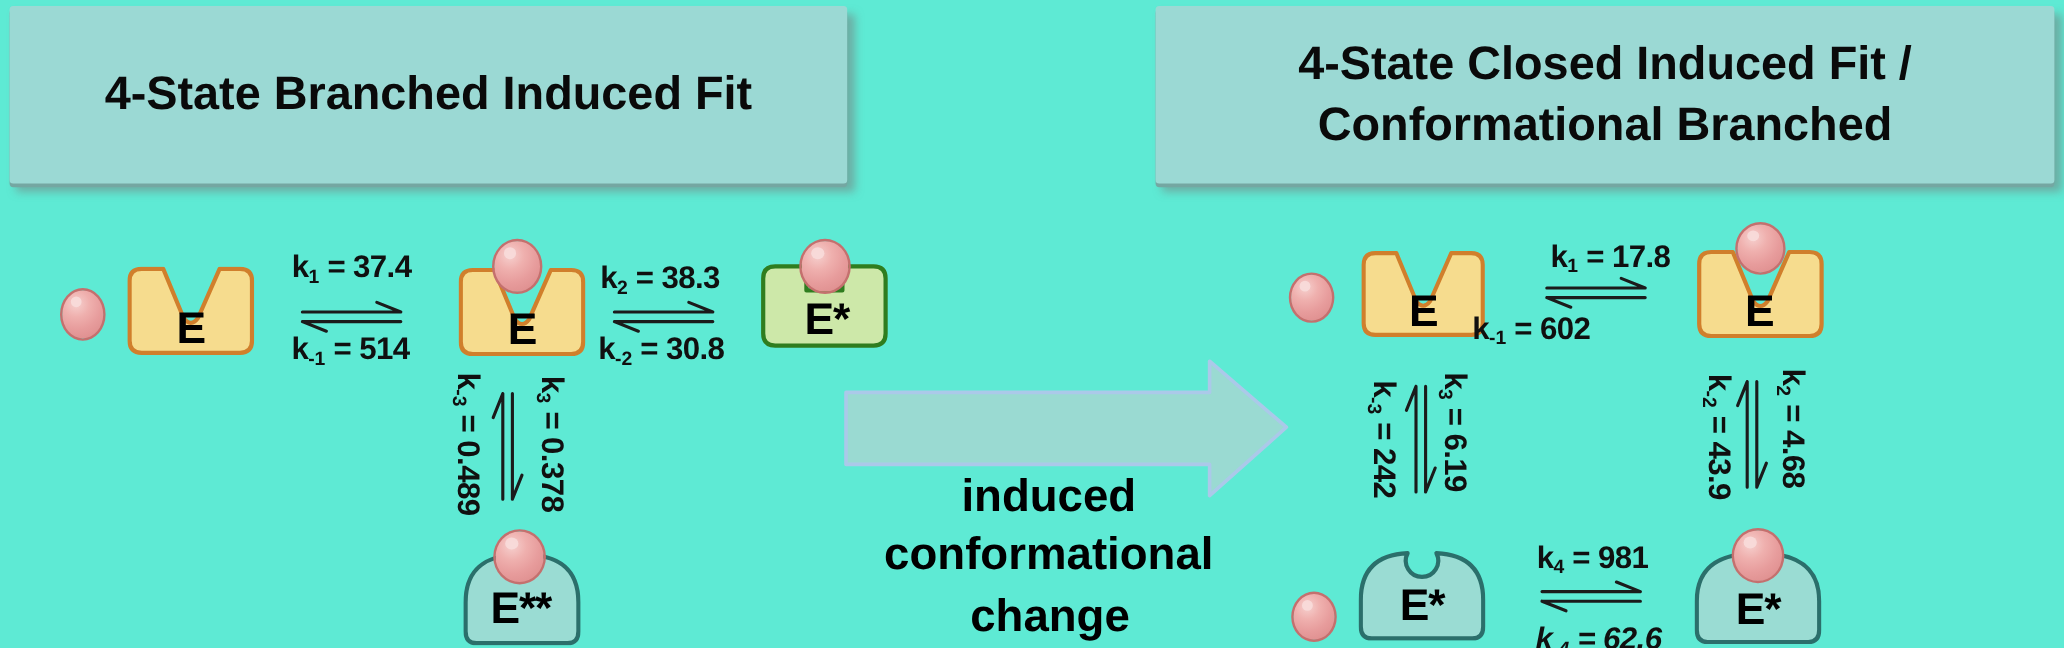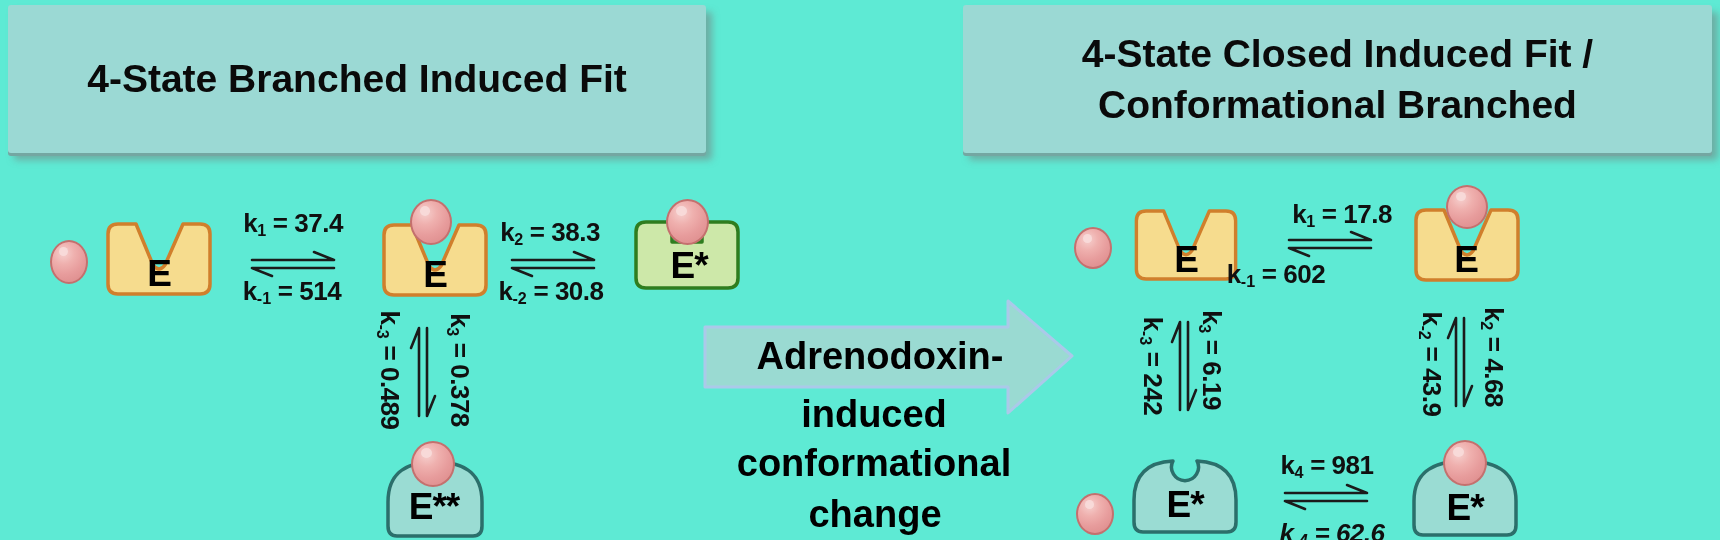--- a/index.html
+++ b/index.html
@@ -117,21 +117,20 @@
       <path d="M2 68 V44 C2 13 22 4 49 4 C76 4 96 13 96 44 V68 Q96 78 87 78 H11 Q2 78 2 68 Z" fill="#9adcd3" stroke="#2b6f6b" stroke-width="3.5" stroke-linejoin="round"></path>
     </svg>
     <span class="elabel" style="left:48px;top:49px;">E**</span>
   </div>
 
   <div class="shape" style="left:698px;top:292px;z-index:1;">
     <svg width="380" height="130" viewBox="0 0 380 130">
       <polygon points="7,35 310,35 310,9 374,64 310,121 310,95 7,95" fill="#9adad2" stroke="#abc9e9" stroke-width="3" stroke-linejoin="round"></polygon>
     </svg>
   </div>
-  <div class="arrtext" style="left:880px;top:356px;">Adrenodoxin-</div>
   <div class="arrtext" style="left:874px;top:414px;">induced</div>
   <div class="arrtext" style="left:875px;top:514px;">change</div>
   <div class="arrtext" style="left:874px;top:463px;">conformational</div>
 
   <div class="ball" style="left:1074px;top:227px;width:38px;height:42px;"></div>
   <div class="shape" style="left:1132px;top:209px;">
     <svg width="108" height="72" viewBox="0 0 106 74">
       <path d="M12 2 H30 L47 43 Q53 51 59 43 L77 2 H94 Q104 2 104 12 V62 Q104 72 94 72 H12 Q2 72 2 62 V12 Q2 2 12 2 Z" fill="#f6dc8e" stroke="#d07f2c" stroke-width="3.5" stroke-linejoin="round"></path>
     </svg>
     <span class="elabel" style="left:54px;top:51px;">E</span>

